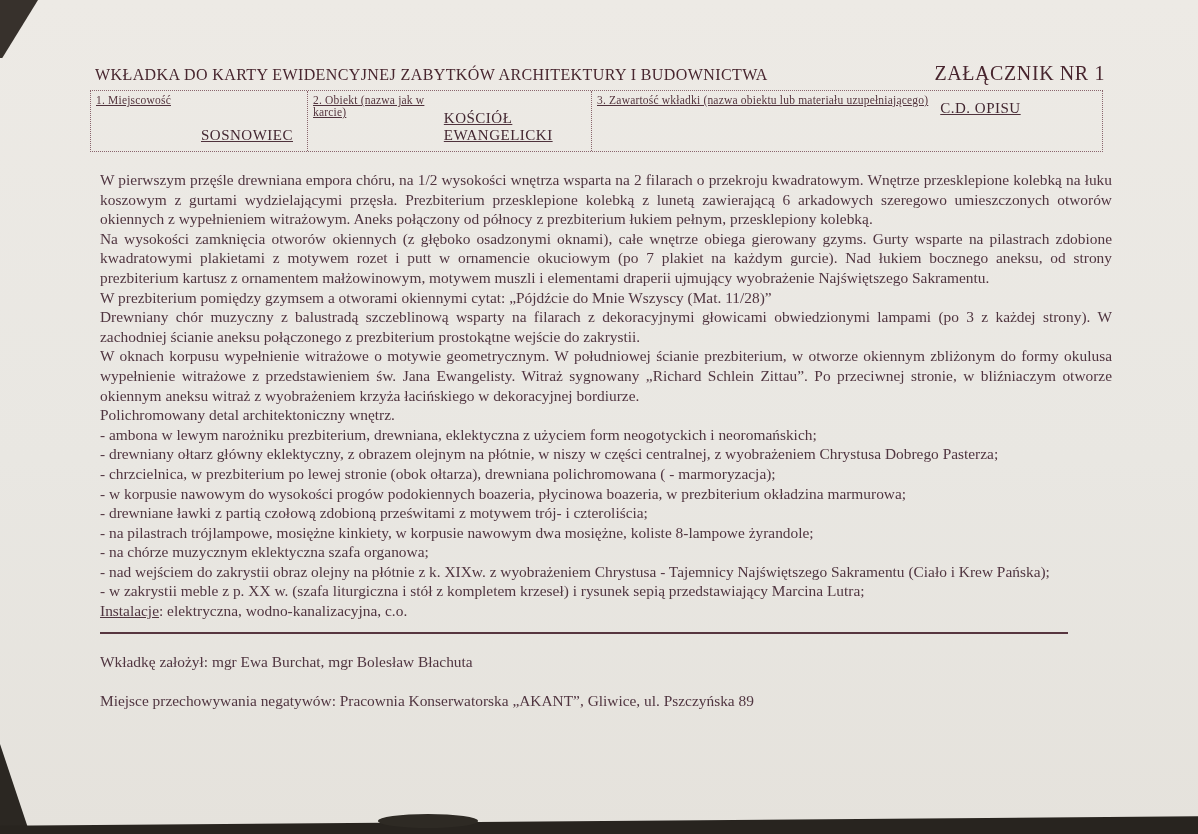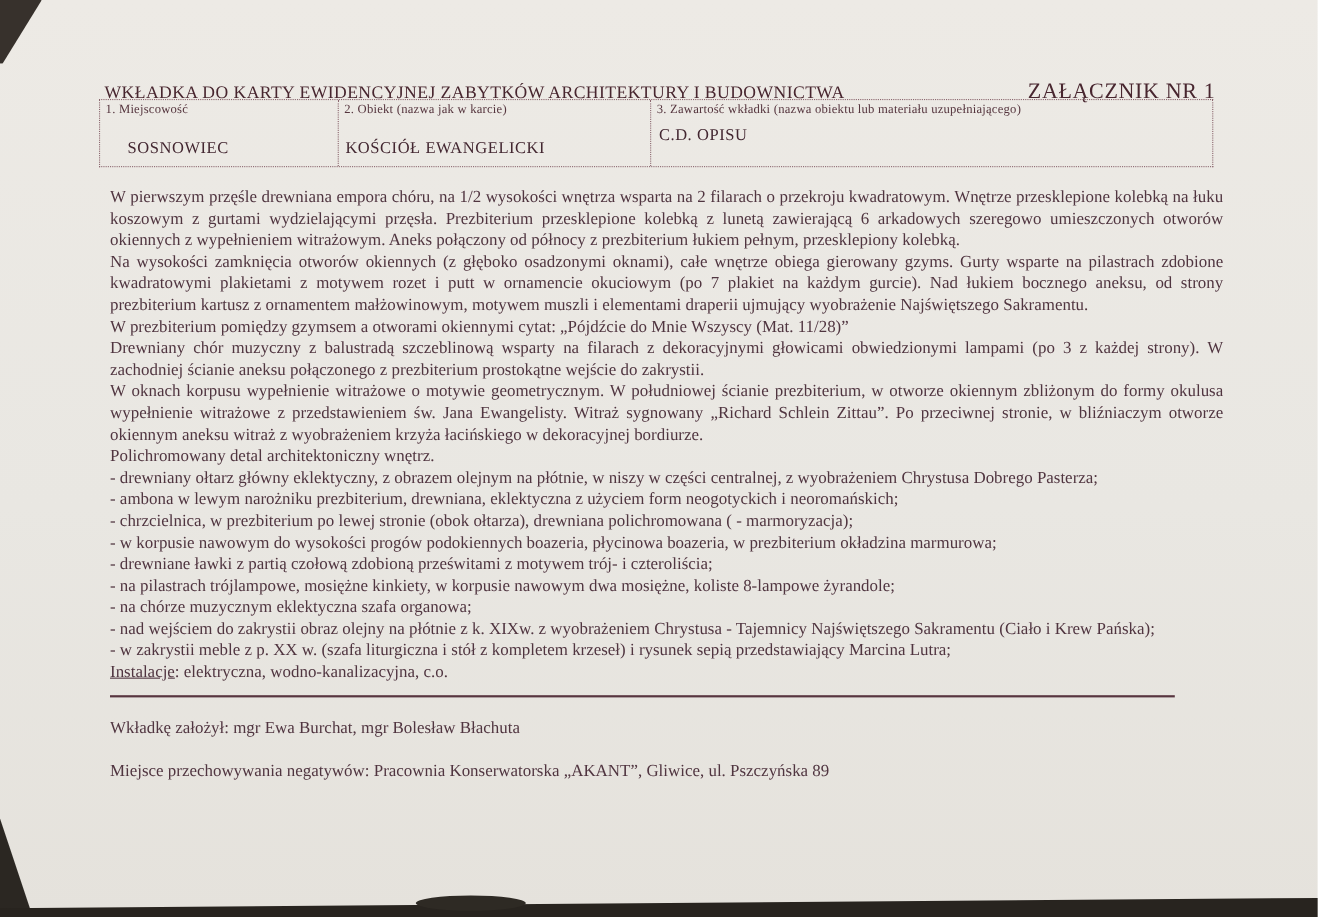--- a/index.html
+++ b/index.html
@@ -14,28 +14,28 @@
   
   .corner-tl { position:absolute; left:0; top:0; width:38px; height:58px;
     background:#37312c; clip-path:polygon(0 0,100% 0,6% 100%,0 100%); }
   .corner-bl { position:absolute; left:0; bottom:0; width:30px; height:90px;
     background:#2b2722; clip-path:polygon(0 0,100% 100%,0 100%); }
   .scan-bottom { position:absolute; left:-12px; top:821px; width:1222px; height:40px;
     background:#28241f; transform:rotate(-0.45deg); }
   .scan-blob { position:absolute; left:378px; top:814px; width:100px; height:14px;
     background:#2e2a24; border-radius:50%; }
   
-  .header { position:absolute; top:72px; left:95px; width:1010px;
+  .header { position:absolute; top:62px; left:95px; width:1010px;
     display:flex; justify-content:space-between; align-items:baseline; }
   .doc-title { font-size:16px; letter-spacing:0.4px; color:#48262f; white-space:nowrap; }
   .annex { font-size:20px; letter-spacing:0.6px; color:#48262f; white-space:nowrap; }
   
   .formtable { position:absolute; top:90px; left:90px; width:1013px; height:62px;
     display:flex; border:1px dotted #8a656d; box-sizing:border-box; }
-  .cell { box-sizing:border-box; display:flex; flex-direction:column; overflow:hidden; }
+  .cell { box-sizing:border-box; display:flex; flex-direction:row; overflow:hidden;text-decoration:underline; }
   .cell + .cell { border-left:1px dotted #8a656d; }
   .cell-1 { width:216px; }
   .cell-2 { width:284px; }
   .cell-3 { flex:1; }
   .cell-label { font-size:11.5px; padding:3px 5px 0 5px; color:#55353e; letter-spacing:0.2px; }
   .cell-value { font-size:15px; letter-spacing:0.5px; color:#432731; }
   .cell-1 .cell-value { margin-top:auto; padding:0 0 7px 25px; }
   .cell-2 .cell-value { margin-top:auto; padding:0 0 7px 6px; }
   .cell-3 .cell-value { margin-top:9px; padding-left:7px; }
   
@@ -78,22 +78,22 @@
 
   <div class="bodytext">
     <p>W pierwszym przęśle drewniana empora chóru, na 1/2 wysokości wnętrza wsparta na 2 filarach o przekroju kwadratowym. Wnętrze przesklepione kolebką na łuku koszowym z gurtami wydzielającymi przęsła. Prezbiterium przesklepione kolebką z lunetą zawierającą 6 arkadowych szeregowo umieszczonych otworów okiennych z wypełnieniem witrażowym. Aneks połączony od północy z prezbiterium łukiem pełnym, przesklepiony kolebką.</p>
     <p>Na wysokości zamknięcia otworów okiennych (z głęboko osadzonymi oknami), całe wnętrze obiega gierowany gzyms. Gurty wsparte na pilastrach zdobione kwadratowymi plakietami z motywem rozet i putt w ornamencie okuciowym (po 7 plakiet na każdym gurcie). Nad łukiem bocznego aneksu, od strony prezbiterium kartusz z ornamentem małżowinowym, motywem muszli i elementami draperii ujmujący wyobrażenie Najświętszego Sakramentu.</p>
     <p>W prezbiterium pomiędzy gzymsem a otworami okiennymi cytat: „Pójdźcie do Mnie Wszyscy (Mat. 11/28)”</p>
     <p>Drewniany chór muzyczny z balustradą szczeblinową wsparty na filarach z dekoracyjnymi głowicami obwiedzionymi lampami (po 3 z każdej strony). W zachodniej ścianie aneksu połączonego z prezbiterium prostokątne wejście do zakrystii.</p>
     <p>W oknach korpusu wypełnienie witrażowe o motywie geometrycznym. W południowej ścianie prezbiterium, w otworze okiennym zbliżonym do formy okulusa wypełnienie witrażowe z przedstawieniem św. Jana Ewangelisty. Witraż sygnowany „Richard Schlein Zittau”. Po przeciwnej stronie, w bliźniaczym otworze okiennym aneksu witraż z wyobrażeniem krzyża łacińskiego w dekoracyjnej bordiurze.</p>
     <p>Polichromowany detal architektoniczny wnętrz.</p>
 
 
+    <p>- ambona w lewym narożniku prezbiterium, drewniana, eklektyczna z użyciem form neogotyckich i neoromańskich;</p>
     <p>- drewniany ołtarz główny eklektyczny, z obrazem olejnym na płótnie, w niszy w części centralnej, z wyobrażeniem Chrystusa Dobrego Pasterza;</p>
-    <p>- ambona w lewym narożniku prezbiterium, drewniana, eklektyczna z użyciem form neogotyckich i neoromańskich;</p>
     <p>- chrzcielnica, w prezbiterium po lewej stronie (obok ołtarza), drewniana polichromowana ( - marmoryzacja);</p>
     <p>- w korpusie nawowym do wysokości progów podokiennych boazeria, płycinowa boazeria, w prezbiterium okładzina marmurowa;</p>
     <p>- drewniane ławki z partią czołową zdobioną prześwitami z motywem trój- i czteroliścia;</p>
     <p>- na pilastrach trójlampowe, mosiężne kinkiety, w korpusie nawowym dwa mosiężne, koliste 8-lampowe żyrandole;</p>
     <p>- na chórze muzycznym eklektyczna szafa organowa;</p>
     <p>- nad wejściem do zakrystii obraz olejny na płótnie z k. XIXw. z wyobrażeniem Chrystusa - Tajemnicy Najświętszego Sakramentu (Ciało i Krew Pańska);</p>
     <p>- w zakrystii meble z p. XX w. (szafa liturgiczna i stół z kompletem krzeseł) i rysunek sepią przedstawiający Marcina Lutra;</p>
 
     <p><span class="u">Instalacje</span><span>: elektryczna, wodno-kanalizacyjna, c.o.</span></p>
 

